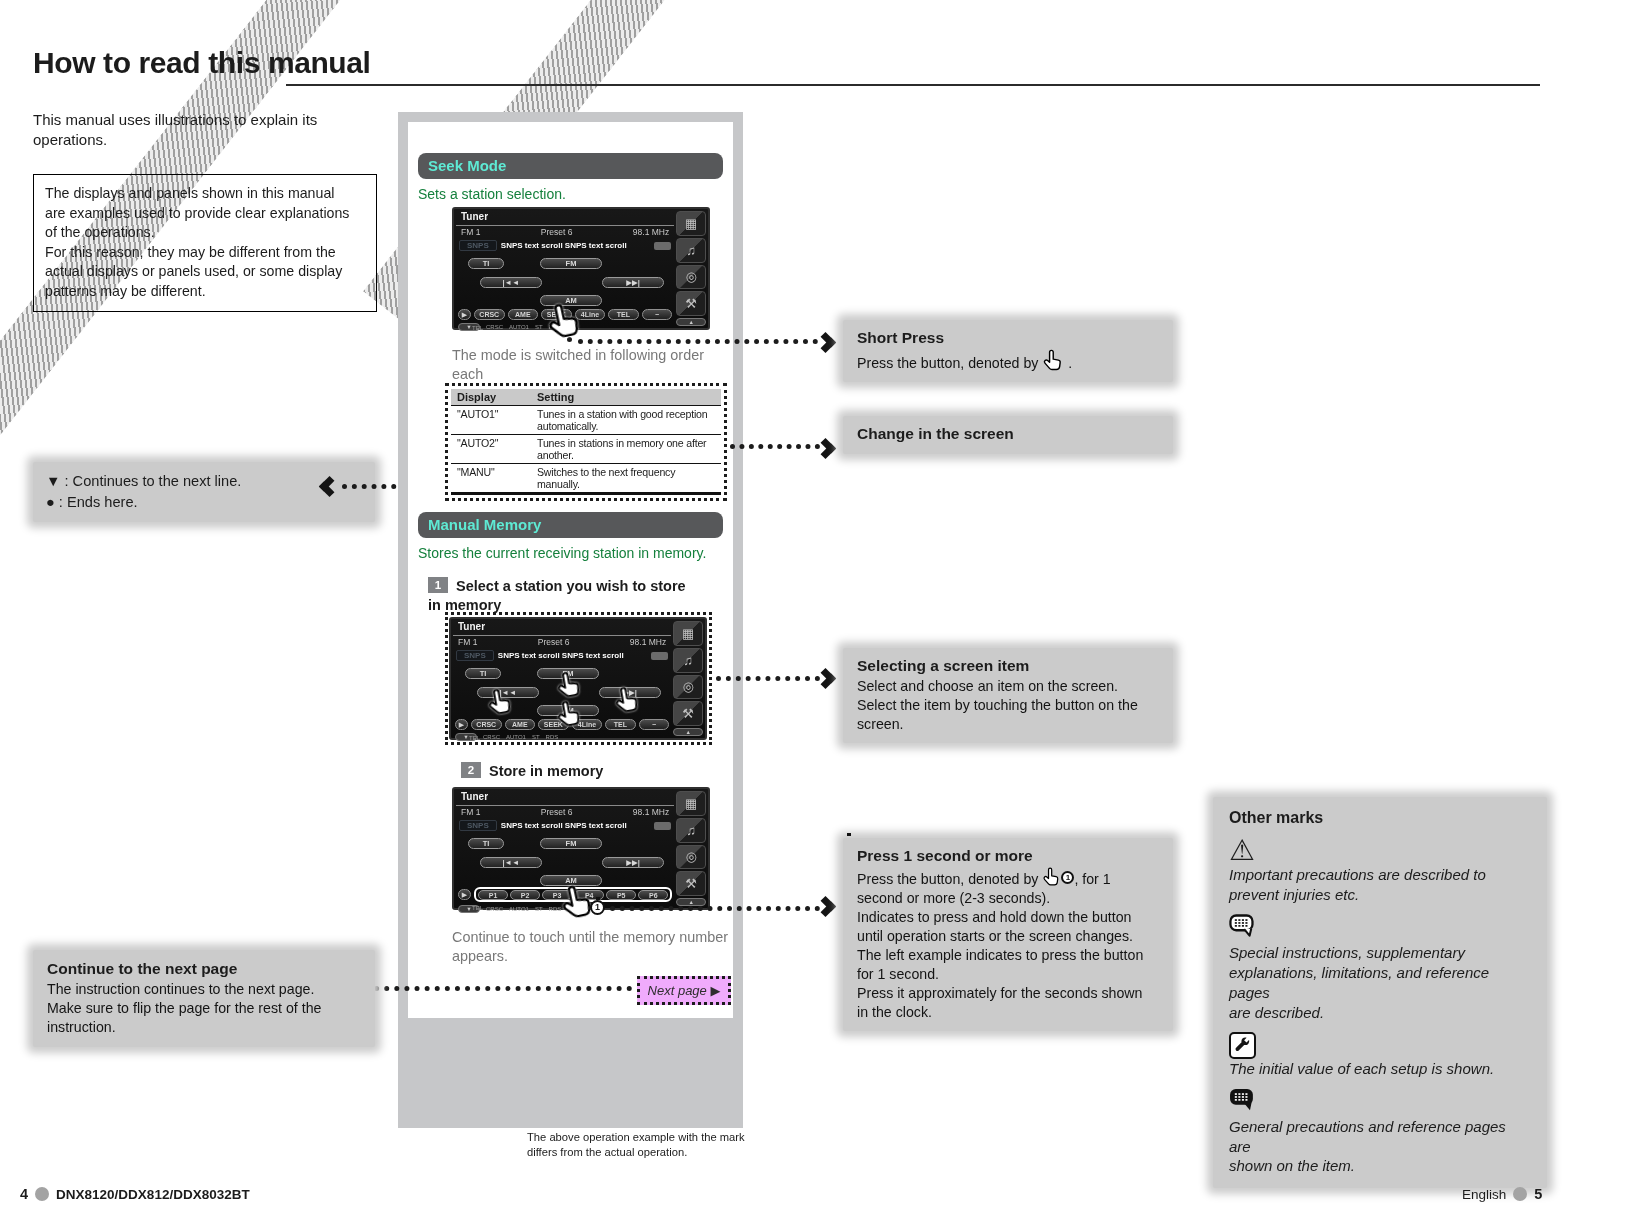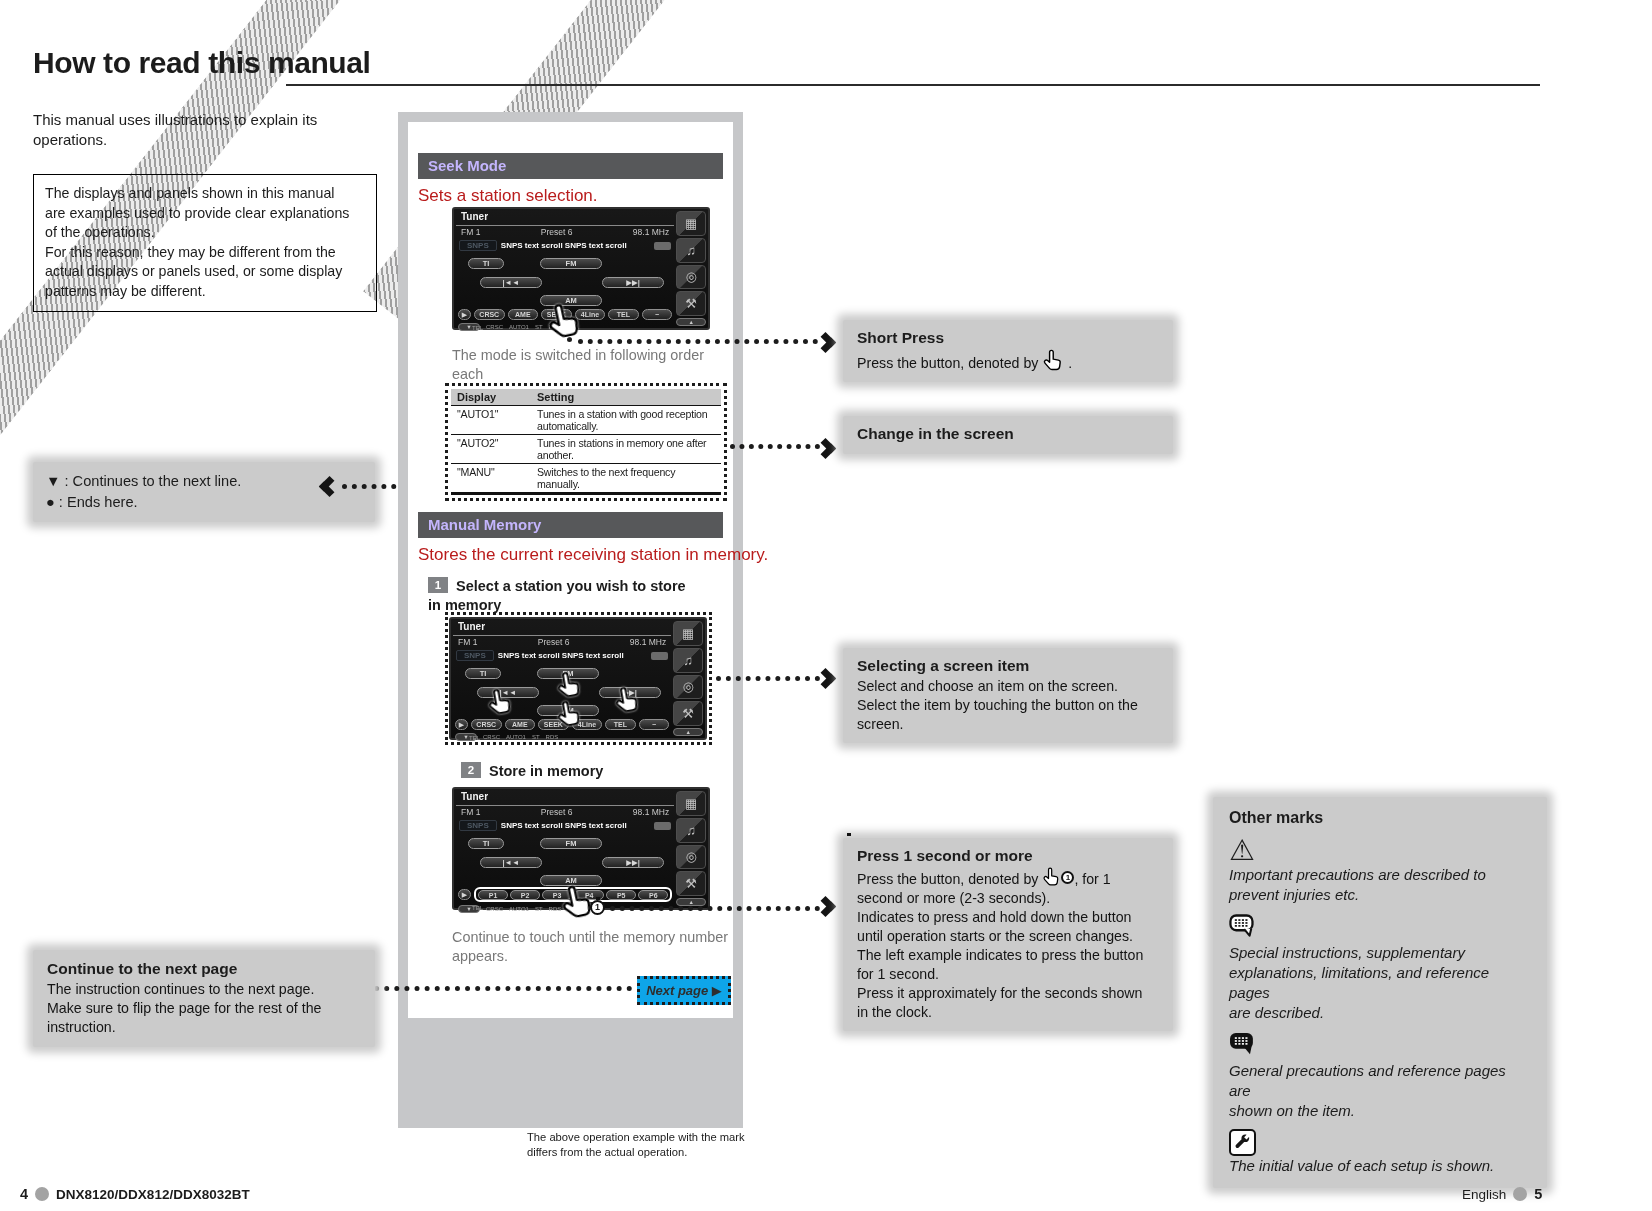--- a/index.html
+++ b/index.html
@@ -50,33 +50,33 @@
   .dotbox { position:absolute; border:3px dotted #1c1c1c; }
 
   .dotcircle { position:absolute; left:417px; top:477px; width:21px; height:21px; border:3px dotted #2a2a2a; border-radius:50%; }
   .dotcircle span { position:absolute; left:4.5px; top:4.5px; width:6.5px; height:6.5px; border-radius:50%; background:#3c3c3c; }
   .vline { position:absolute; left:426px; top:499px; width:2px; height:510px; background:#4a4a4a; }
   .enddot { position:absolute; left:421px; top:1006px; width:10px; height:10px; border-radius:50%; background:#3c3c3c; }
 
   
   .graycol { left:398px; top:112px; width:345px; height:1016px; background:#c6c7c9; }
   .whitepanel { left:408px; top:122px; width:325px; height:896px; background:#fff; }
-  .sech { position:absolute; width:305px; height:26px; background:#57585a; color:#c4b5fd; font-weight:bold; font-size:15px; line-height:26px; padding-left:10px; }
-  .desc { position:absolute; font-size:17px; color:#b91c1c; }
+  .sech { position:absolute; width:305px; height:26px; background:#57585a; color:#5eead4; font-weight:bold; font-size:15px; line-height:26px; padding-left:10px;border-radius:8px; }
+  .desc { position:absolute; font-size:14px; color:#15803d; }
   .graynote { position:absolute; font-size:14.4px; color:#787878; line-height:1.35; }
   .stepnum { display:inline-block; width:20px; height:16px; background:#808285; color:#fff; font-size:11.5px; font-weight:bold; text-align:center; line-height:16px; vertical-align:2px; margin-right:8px; }
   .steplabel { font-weight:bold; font-size:14.5px; line-height:1.3; }
 
   table.modes { border-collapse:collapse; width:100%; background:#fff; }
   table.modes th { background:#c9c9c9; text-align:left; font-size:11px; padding:2px 6px; border-bottom:1.6px solid #111;margin-top:47px; }
   table.modes td { font-size:10.6px; padding:2px 6px; border-bottom:1.3px solid #111; vertical-align:top; letter-spacing:-0.2px; }
   table.modes .c1 { width:80px; }
   table.modes tr:last-child td { border-bottom:3px solid #111; }
 
-  .nextpage { position:absolute; left:637px; top:976px; width:94px; height:29px; border:3px dotted #1c1c1c; font-style:italic; font-weight:bold; font-size:13px; color:#2e2e2e; text-align:center; line-height:23px; background:#0ea5e9; }
+  .nextpage { position:absolute; left:637px; top:976px; width:94px; height:29px; border:3px dotted #1c1c1c; font-style:italic; font-weight:normal; font-size:13px; color:#2e2e2e; text-align:center; line-height:23px; background:#f0abfc; }
   .caption { left:527px; top:1130px; width:238px; font-size:11.2px; line-height:1.35; }
 
   
   .foot { position:absolute; font-size:13.5px; }
   .dotgray { display:inline-block; width:14px; height:14px; border-radius:50%; background:#a3a3a3; vertical-align:-2px; margin:0 7px; }
   .pgnum { font-weight:bold; font-size:14.5px; }
 
   
   .tuner { position:absolute; width:258px; height:123px; background:linear-gradient(#181818,#0c0c0c); border:2px solid #303030; border-radius:3px; display:flex; padding:2px; }
   .t-main { width:220px; position:relative; }
@@ -475,34 +475,34 @@
     </div>
     <div class="omitem">
       <svg style="width:27px; height:25px;" viewBox="0 0 26 24">
           <use href="#bubble-outline"></use>
         </svg>
       <div class="omtext pre">Special instructions, supplementary
 explanations, limitations, and reference pages
 are described.</div>
     </div>
     <div class="omitem">
-      <svg style="width:27px; height:25px;" viewBox="0 0 26 24">
-          <use href="#bubble-filled"></use>
-        </svg>
-      <div class="omtext pre">General precautions and reference pages are
-shown on the item.</div>
-    </div>
-    <div class="omitem">
       <span class="wrenchbox">
           <svg style="width:19px; height:19px;" viewBox="0 0 24 24">
             <use href="#wrenchshape"></use>
           </svg>
         </span>
       <div class="omtext pre">The initial value of each setup is shown.</div>
     </div>
+    <div class="omitem">
+      <svg style="width:27px; height:25px;" viewBox="0 0 26 24">
+          <use href="#bubble-filled"></use>
+        </svg>
+      <div class="omtext pre">General precautions and reference pages are
+shown on the item.</div>
+    </div>
   </div>
 
   <div class="foot" style="left:20px; top:1186px;">
     <span class="pgnum">4</span><span class="dotgray"></span><span style="font-weight:bold;">DNX8120/DDX812/DDX8032BT</span>
   </div>
   <div class="foot" style="left:1462px; top:1186px;">
     <span>English</span><span class="dotgray"></span><span class="pgnum">5</span>
   </div>
 
 </div>

